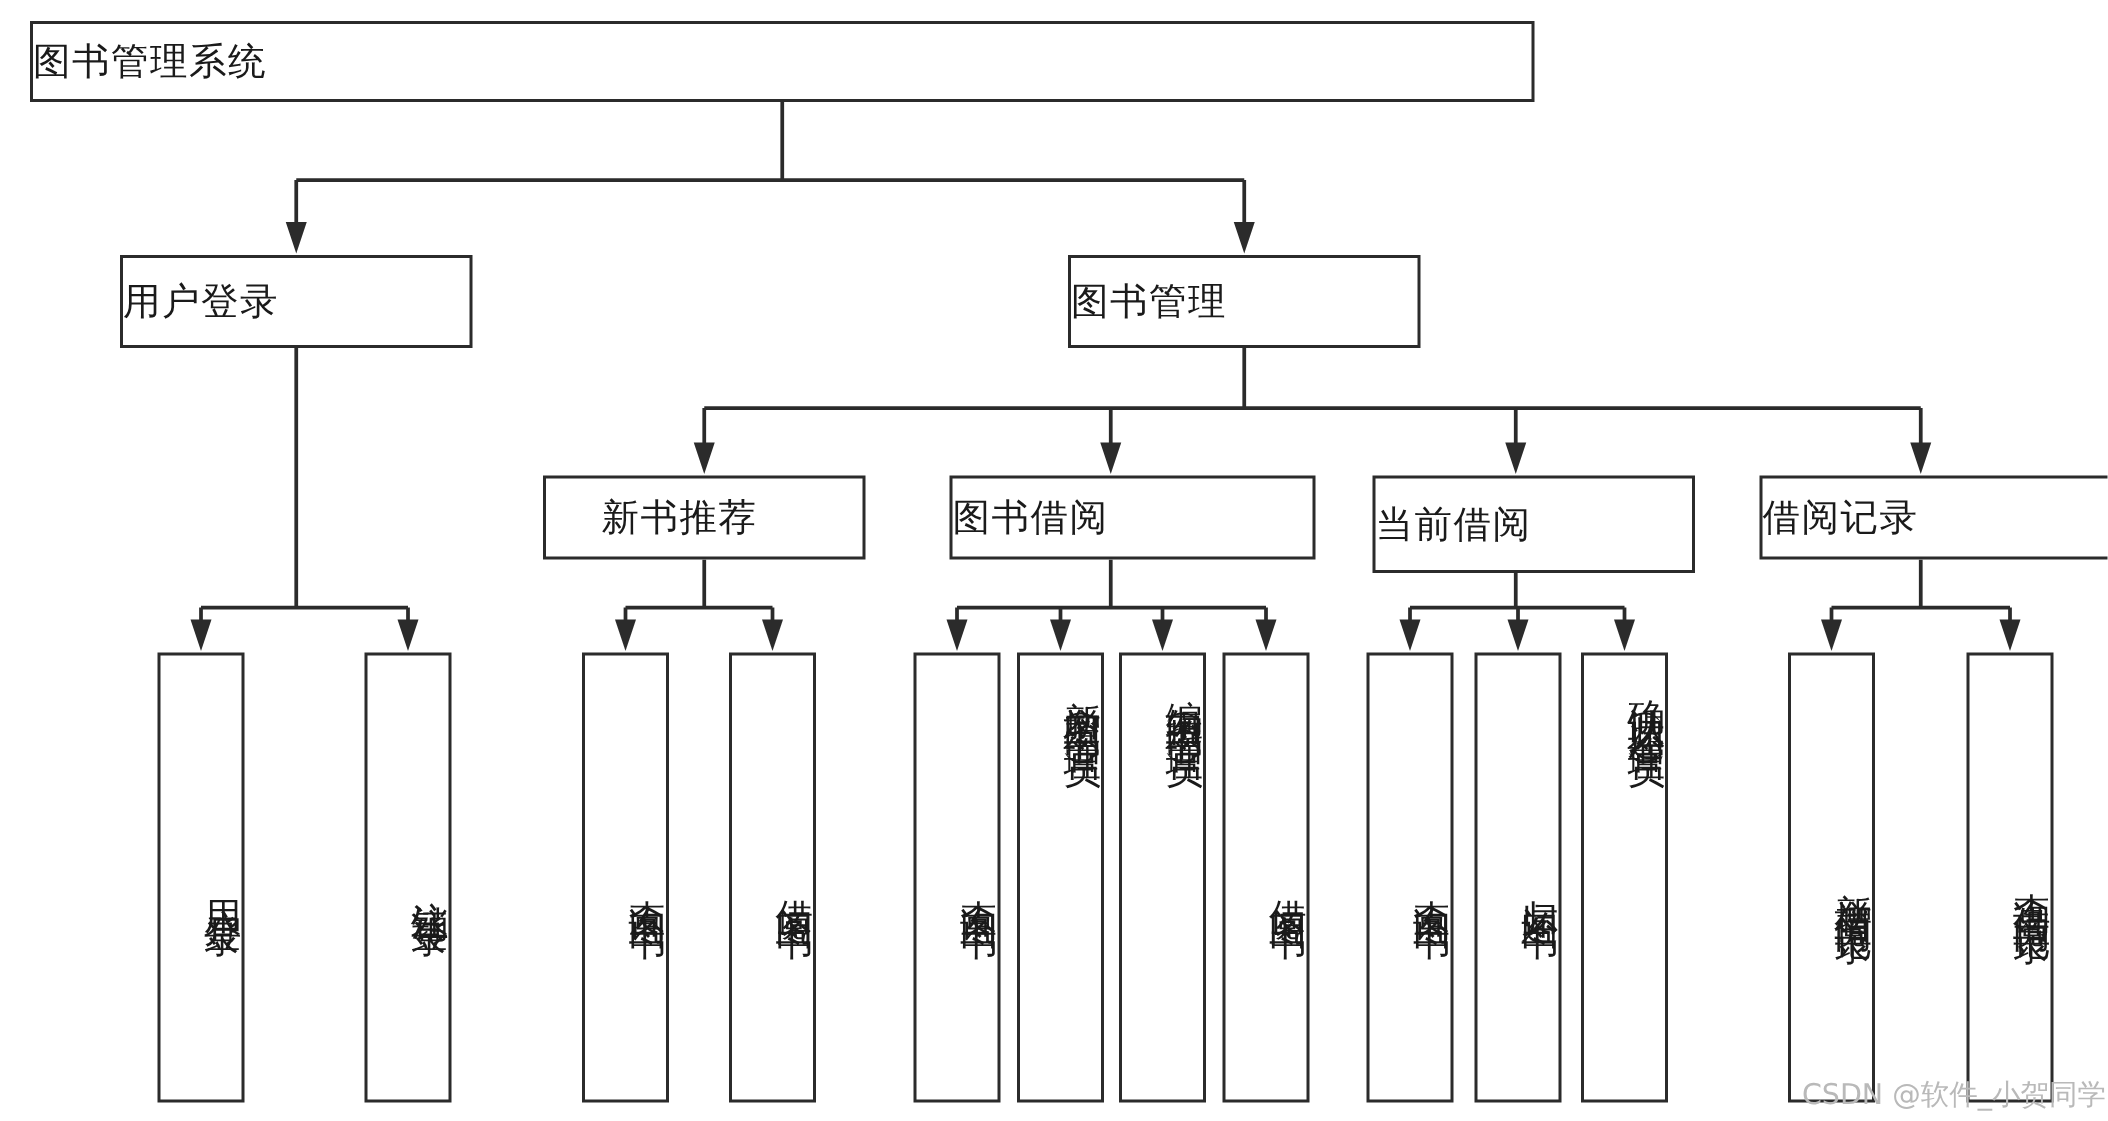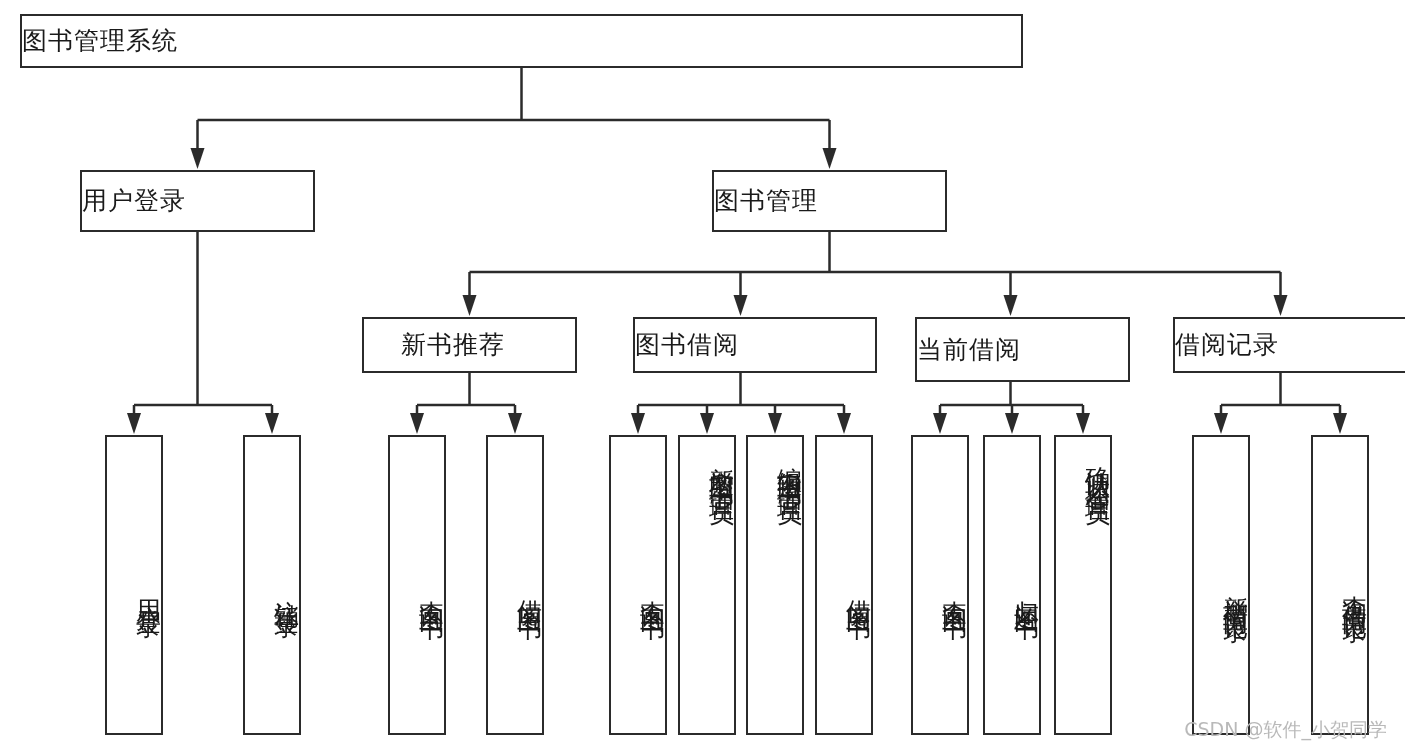--- a/index.html
+++ b/index.html
@@ -48,21 +48,21 @@
     font-size: 25px;
     letter-spacing: 5px;
     padding-top: 10px;
     line-height: 1;
   }
   .node.leaf.tall {
     justify-content: flex-start;
   }
   .watermark {
     position: absolute;
-    right: 18px;
+    right: 1px;
     bottom: 4px;
     font-size: 19px;
     color: #b9b9b9;
     white-space: nowrap;
     z-index: 5;
   }
 </style>
 </head>
 <body>
 

